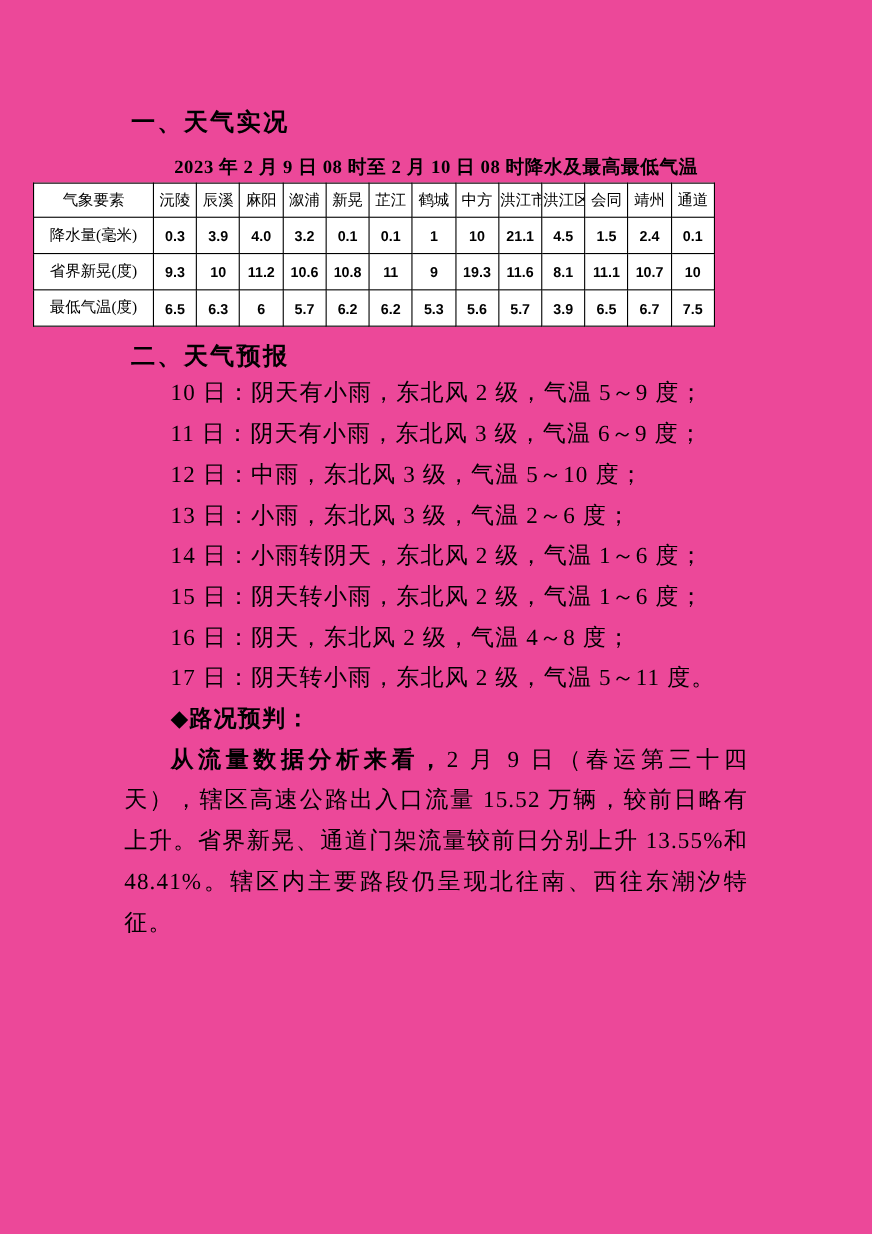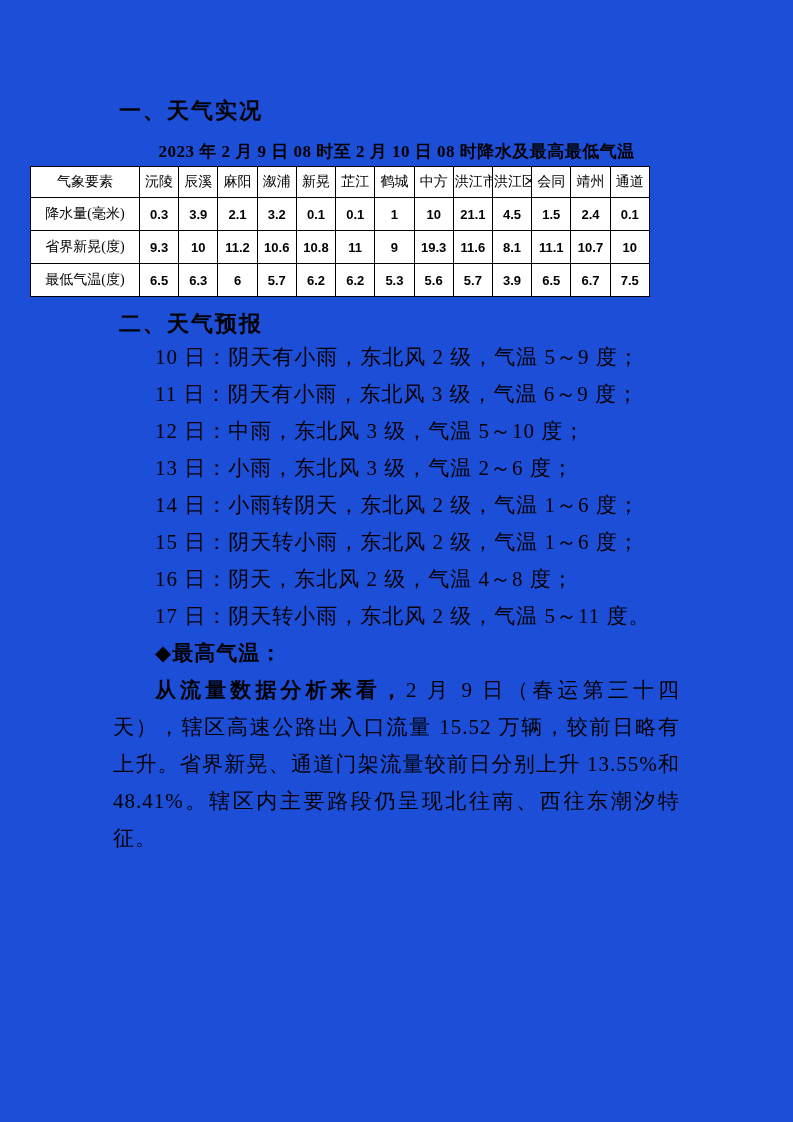--- a/index.html
+++ b/index.html
@@ -1,20 +1,20 @@
 <!DOCTYPE html>
 <html lang="zh"><head>
 <meta charset="utf-8">
 <style>
   html,body { margin:0; padding:0; background:#ffffff; }
   .page {
     position:relative;
     width:793px; height:1122px;
     margin:0 auto;
-    background:#1d4ed8;
+    background:#ec4899;
     box-sizing:border-box;
     padding:96px 113px 0 113px;
     color:#000;
     overflow:hidden;
   }
   .sec-title {
     font-family:"Liberation Sans","DejaVu Sans",sans-serif;
     font-weight:bold;
     font-size:22px;
     line-height:30px;
@@ -102,21 +102,21 @@
           <th>会同</th>
           <th>靖州</th>
           <th>通道</th>
         </tr>
     </thead>
     <tbody id="tbl-body">
         <tr>
           <td class="row-label">降水量(毫米)</td>
           <td class="num">0.3</td>
           <td class="num">3.9</td>
-          <td class="num">2.1</td>
+          <td class="num">4.0</td>
           <td class="num">3.2</td>
           <td class="num">0.1</td>
           <td class="num">0.1</td>
           <td class="num">1</td>
           <td class="num">10</td>
           <td class="num">21.1</td>
           <td class="num">4.5</td>
           <td class="num">1.5</td>
           <td class="num">2.4</td>
           <td class="num">0.1</td>
@@ -163,18 +163,18 @@
       <p class="para indent">10 日：阴天有小雨，东北风 2 级，气温 5～9 度；</p>
       <p class="para indent">11 日：阴天有小雨，东北风 3 级，气温 6～9 度；</p>
       <p class="para indent">12 日：中雨，东北风 3 级，气温 5～10 度；</p>
       <p class="para indent">13 日：小雨，东北风 3 级，气温 2～6 度；</p>
       <p class="para indent">14 日：小雨转阴天，东北风 2 级，气温 1～6 度；</p>
       <p class="para indent">15 日：阴天转小雨，东北风 2 级，气温 1～6 度；</p>
       <p class="para indent">16 日：阴天，东北风 2 级，气温 4～8 度；</p>
       <p class="para indent">17 日：阴天转小雨，东北风 2 级，气温 5～11 度。</p>
     </div>
 
-  <p class="para indent bold">◆最高气温：</p>
+  <p class="para indent bold">◆路况预判：</p>
 
   <p class="para indent"><b>从流量数据分析来看，</b><span>2 月 9 日（春运第三十四天），辖区高速公路出入口流量 15.52 万辆，较前日略有上升。省界新晃、通道门架流量较前日分别上升 13.55%和 48.41%。辖区内主要路段仍呈现北往南、西往东潮汐特征。</span></p>
 
 
 </div>
 
 </body></html>

